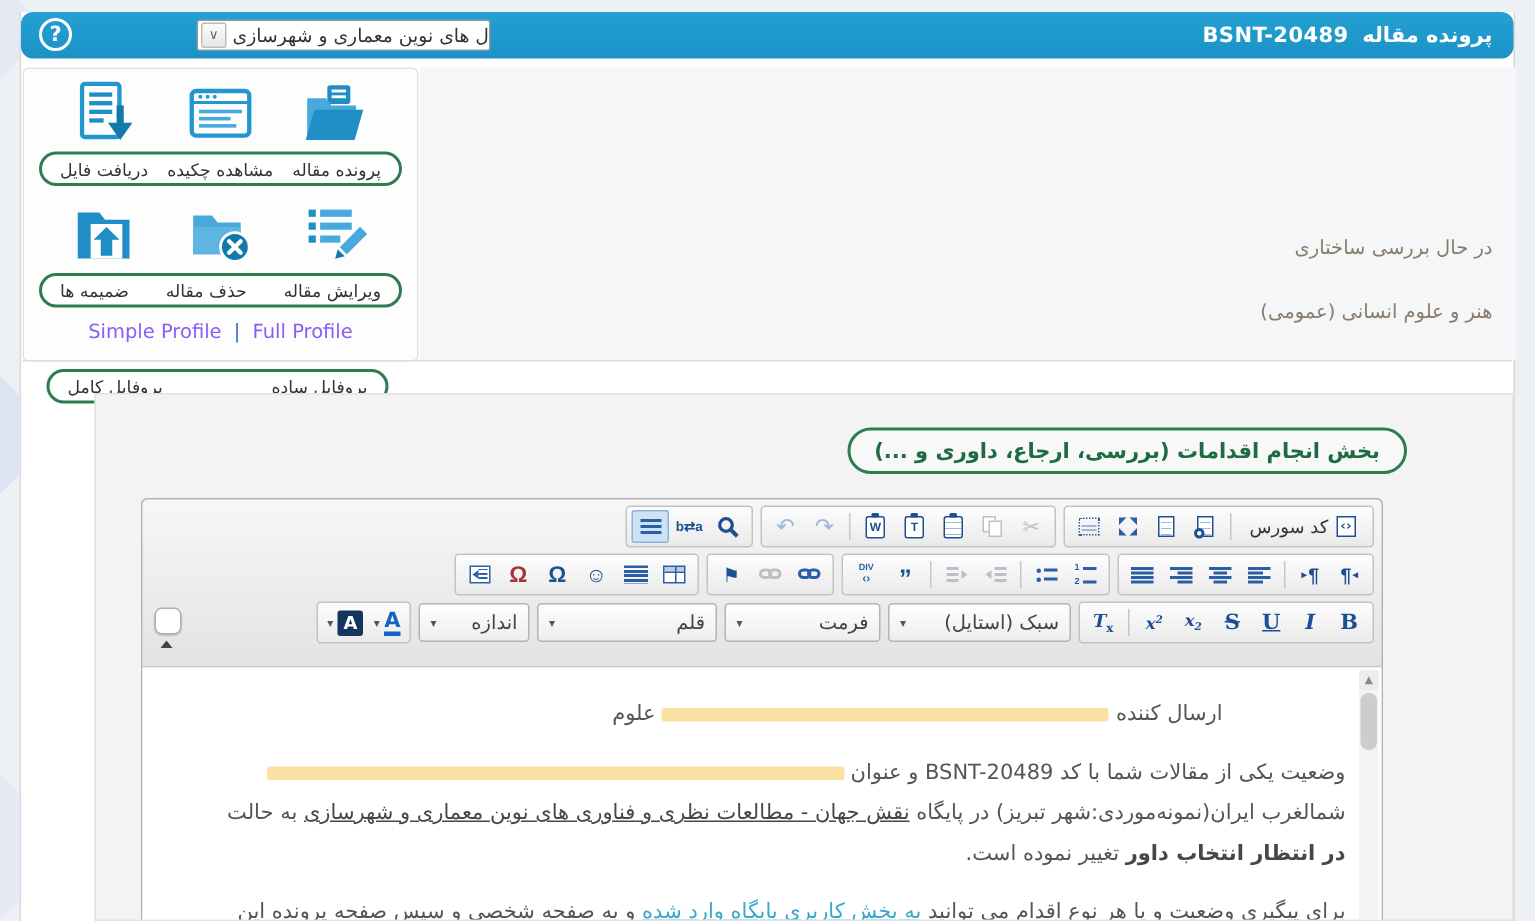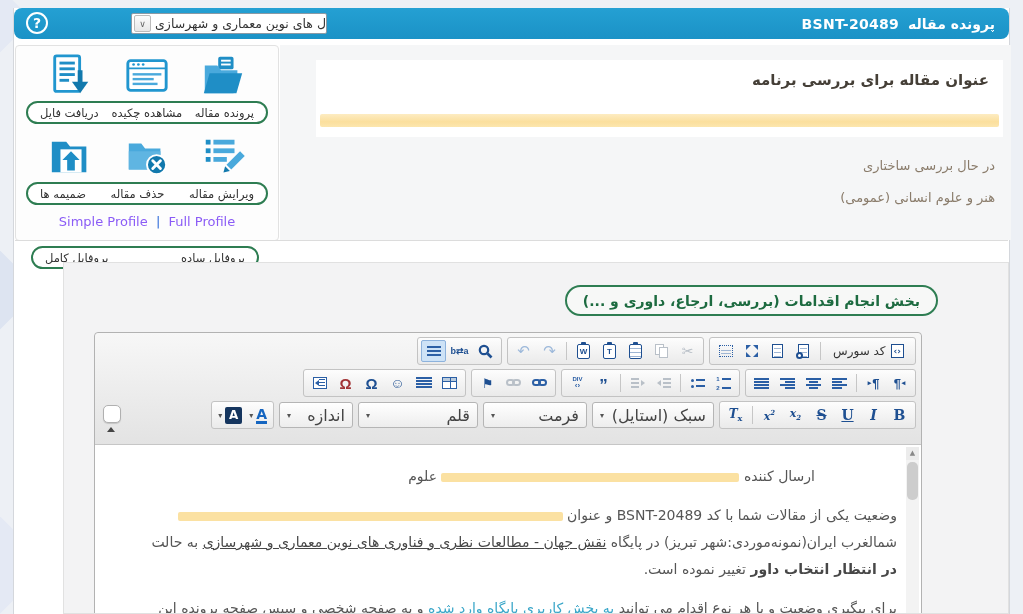--- a/index.html
+++ b/index.html
@@ -42,21 +42,21 @@
   .profile-pill { position:absolute; left:17px; top:238px; width:228px; }
 
   
   .info-region { position:absolute; left:266px; top:37px; width:731px; height:195px; background:#f5f6f7; }
   .title-card { position:absolute; left:36px; right:8px; top:15px; height:77px; background:#fff; }
   .article-title { direction:rtl; text-align:right; font-size:15px; font-weight:bold; color:#453f37; padding:11px 14px 0 0; }
   .redact-bar { position:absolute; left:4px; right:4px; bottom:10px; height:13px; border-radius:2px;
     background:linear-gradient(#fdecc2,#fbdf9d 60%,#fce6ae); }
   .status-line, .category-line { direction:rtl; text-align:right; padding-right:16px; font-size:13px; color:#8a7c6b; }
   .status-line { margin-top:113px;text-align:right; }
-  .category-line { margin-top:17px; }
+  .category-line { margin-top:28px; }
   .hdivider { position:absolute; left:1px; right:1px; top:232px; height:1px; background:#dcdcdc; }
 
   
   .main-panel { position:absolute; left:49px; top:254px; width:946px; height:352px;
     background:#f3f3f4; border:1px solid #e1e1e1; overflow:hidden;padding-left:44px; }
   .section-pill { position:absolute; top:22px; right:70px; height:31px; border:2px solid #2e7d52; border-radius:16px;
     display:flex; align-items:center; padding:0 16px; direction:rtl; font-size:14px; font-weight:bold; color:#1d6b40; background:#f7f8f7; }
 
   
   .editor { position:absolute; left:30px; top:69px; width:828px; height:300px;
@@ -130,21 +130,21 @@
   .srcbtn .ic { border:1px solid #1e4f91; background:#fff; font-size:9px; font-weight:bold; color:#1e4f91; padding:1px 2px; }
 
   .colorbtn { display:flex; align-items:center; gap:3px; padding:0 3px; height:22px; cursor:pointer; }
   .caret { font-size:8px; color:#555; }
   .bgA { width:17px; height:17px; background:#15355e; color:#fff; font-weight:bold; font-size:12px; border-radius:2px;
     display:flex; align-items:center; justify-content:center; }
   .fgA { color:#1565c0; font-weight:bold; font-size:14px; border-bottom:3px solid #1565c0; line-height:14px; }
 
   .tsel { height:26px; border:1px solid #b5b5b5; border-radius:3px; background:linear-gradient(#fff,#ededed);
     display:flex; direction:ltr; align-items:center; justify-content:space-between; padding:0 7px; cursor:pointer; }
-  .tsel .lbl { font-size:16px; color:#444; direction:rtl; }
+  .tsel .lbl { font-size:13px; color:#444; direction:rtl; }
   .w-size { width:74px; } .w-font { width:120px; } .w-format { width:104px; } .w-style { width:122px; }
 
   .fmt-letter { font-size:14px; font-weight:bold; color:#1e4f91; font-family:"DejaVu Serif", serif; }
   .fmt-letter.it { font-style:italic; }
   .fmt-letter.un { text-decoration:underline; }
   .fmt-letter.st { text-decoration:line-through; }
   .subsup { font-size:11px; font-weight:bold; color:#1e4f91; font-family:"DejaVu Serif", serif; font-style:italic; }
   .subsup sup, .subsup sub { font-size:7px; }
   .rmf { font-size:12px; font-weight:bold; color:#1e4f91; font-family:"DejaVu Serif", serif; font-style:italic; }
   .rmf sub { font-size:8px; font-style:normal; }
@@ -276,24 +276,20 @@
       <a>Full Profile</a>
     </div>
   </div>
 
   <div class="pill profile-pill">
     <span>پروفایل ساده</span>
     <span>پروفایل کامل</span>
   </div>
 
   <div class="info-region">
-    <div class="title-card">
-      <div class="article-title">عنوان مقاله برای بررسی برنامه</div>
-      <div class="redact-bar"></div>
-    </div>
     <div class="status-line">در حال بررسی ساختاری</div>
     <div class="category-line">هنر و علوم انسانی (عمومی)</div>
   </div>
   <div class="hdivider"></div>
 
   <div class="main-panel">
     <div class="section-pill">بخش انجام اقدامات (بررسی، ارجاع، داوری و ...)</div>
 
     <div class="editor">
       <div class="toolbar">

